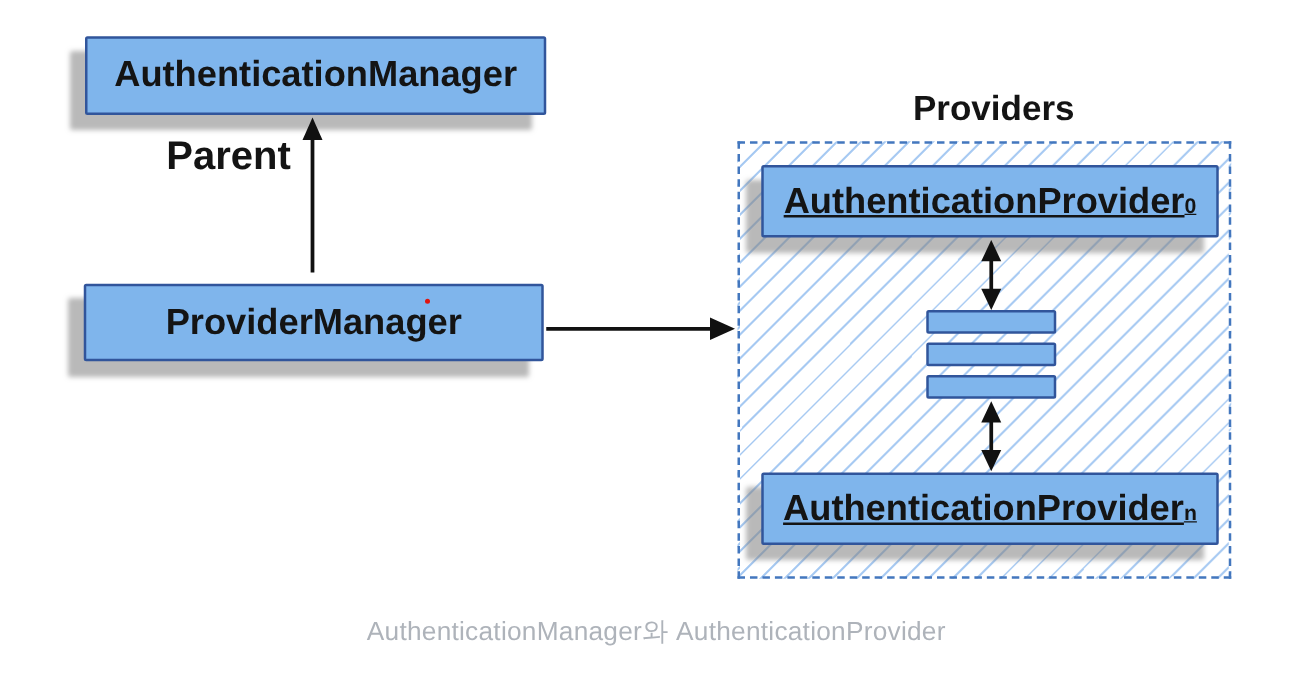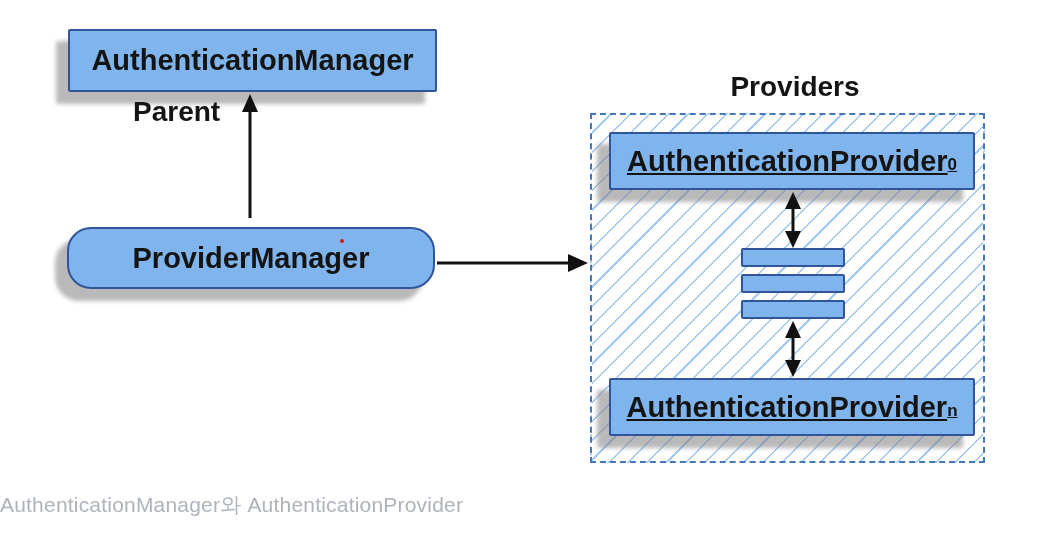--- a/index.html
+++ b/index.html
@@ -30,21 +30,21 @@
     letter-spacing: 0px;
   }
   .node sub {
     font-size: 17px;
     font-weight: bold;
     position: relative;
     top: 4px;
     line-height: 0;
   }
   #box-authentication-manager { left: 68px;  top: 29px;  width: 369px; height: 63px; }
-  #box-provider-manager       { left: 67px;  top: 227px; width: 368px; height: 62px; border-radius: 24px; }
+  #box-provider-manager       { left: 67px;  top: 227px; width: 368px; height: 62px; }
 
   .hatch-container {
     position: absolute;
     left: 590px; top: 113px;
     width: 395px; height: 350px;
     box-sizing: border-box;
     border: 2px dashed #4377BE;
     background-color: #ffffff;
     background-image: repeating-linear-gradient(
       135deg,
@@ -72,34 +72,35 @@
   #mini-bar-2 { top: 159px; }
   #mini-bar-3 { top: 185px; }
 
   .label {
     position: absolute;
     font-weight: bold;
     color: #141414;
     white-space: pre;
   }
   #parent-label {
-    left: 133px; top: 96px;
-    font-size: 28px;
+    left: 133px; top: 106px;
+    font-size: 32px;
   }
   #providers-title {
     left: 615px; top: 12px;
     width: 360px;
     text-align: center;
     font-size: 28px;
     line-height: 30px;
   }
   #diagram-caption {
     position: absolute;
     left: 0; right: 0;
     top: 491px;
+    text-align: center;
     font-size: 21px;
     font-weight: 300;
     color: #AEB3BA;
     letter-spacing: 0.2px;
   }
   #red-dot {
     position: absolute;
     left: 340px; top: 239px;
     width: 4px; height: 4px;
     border-radius: 50%;

